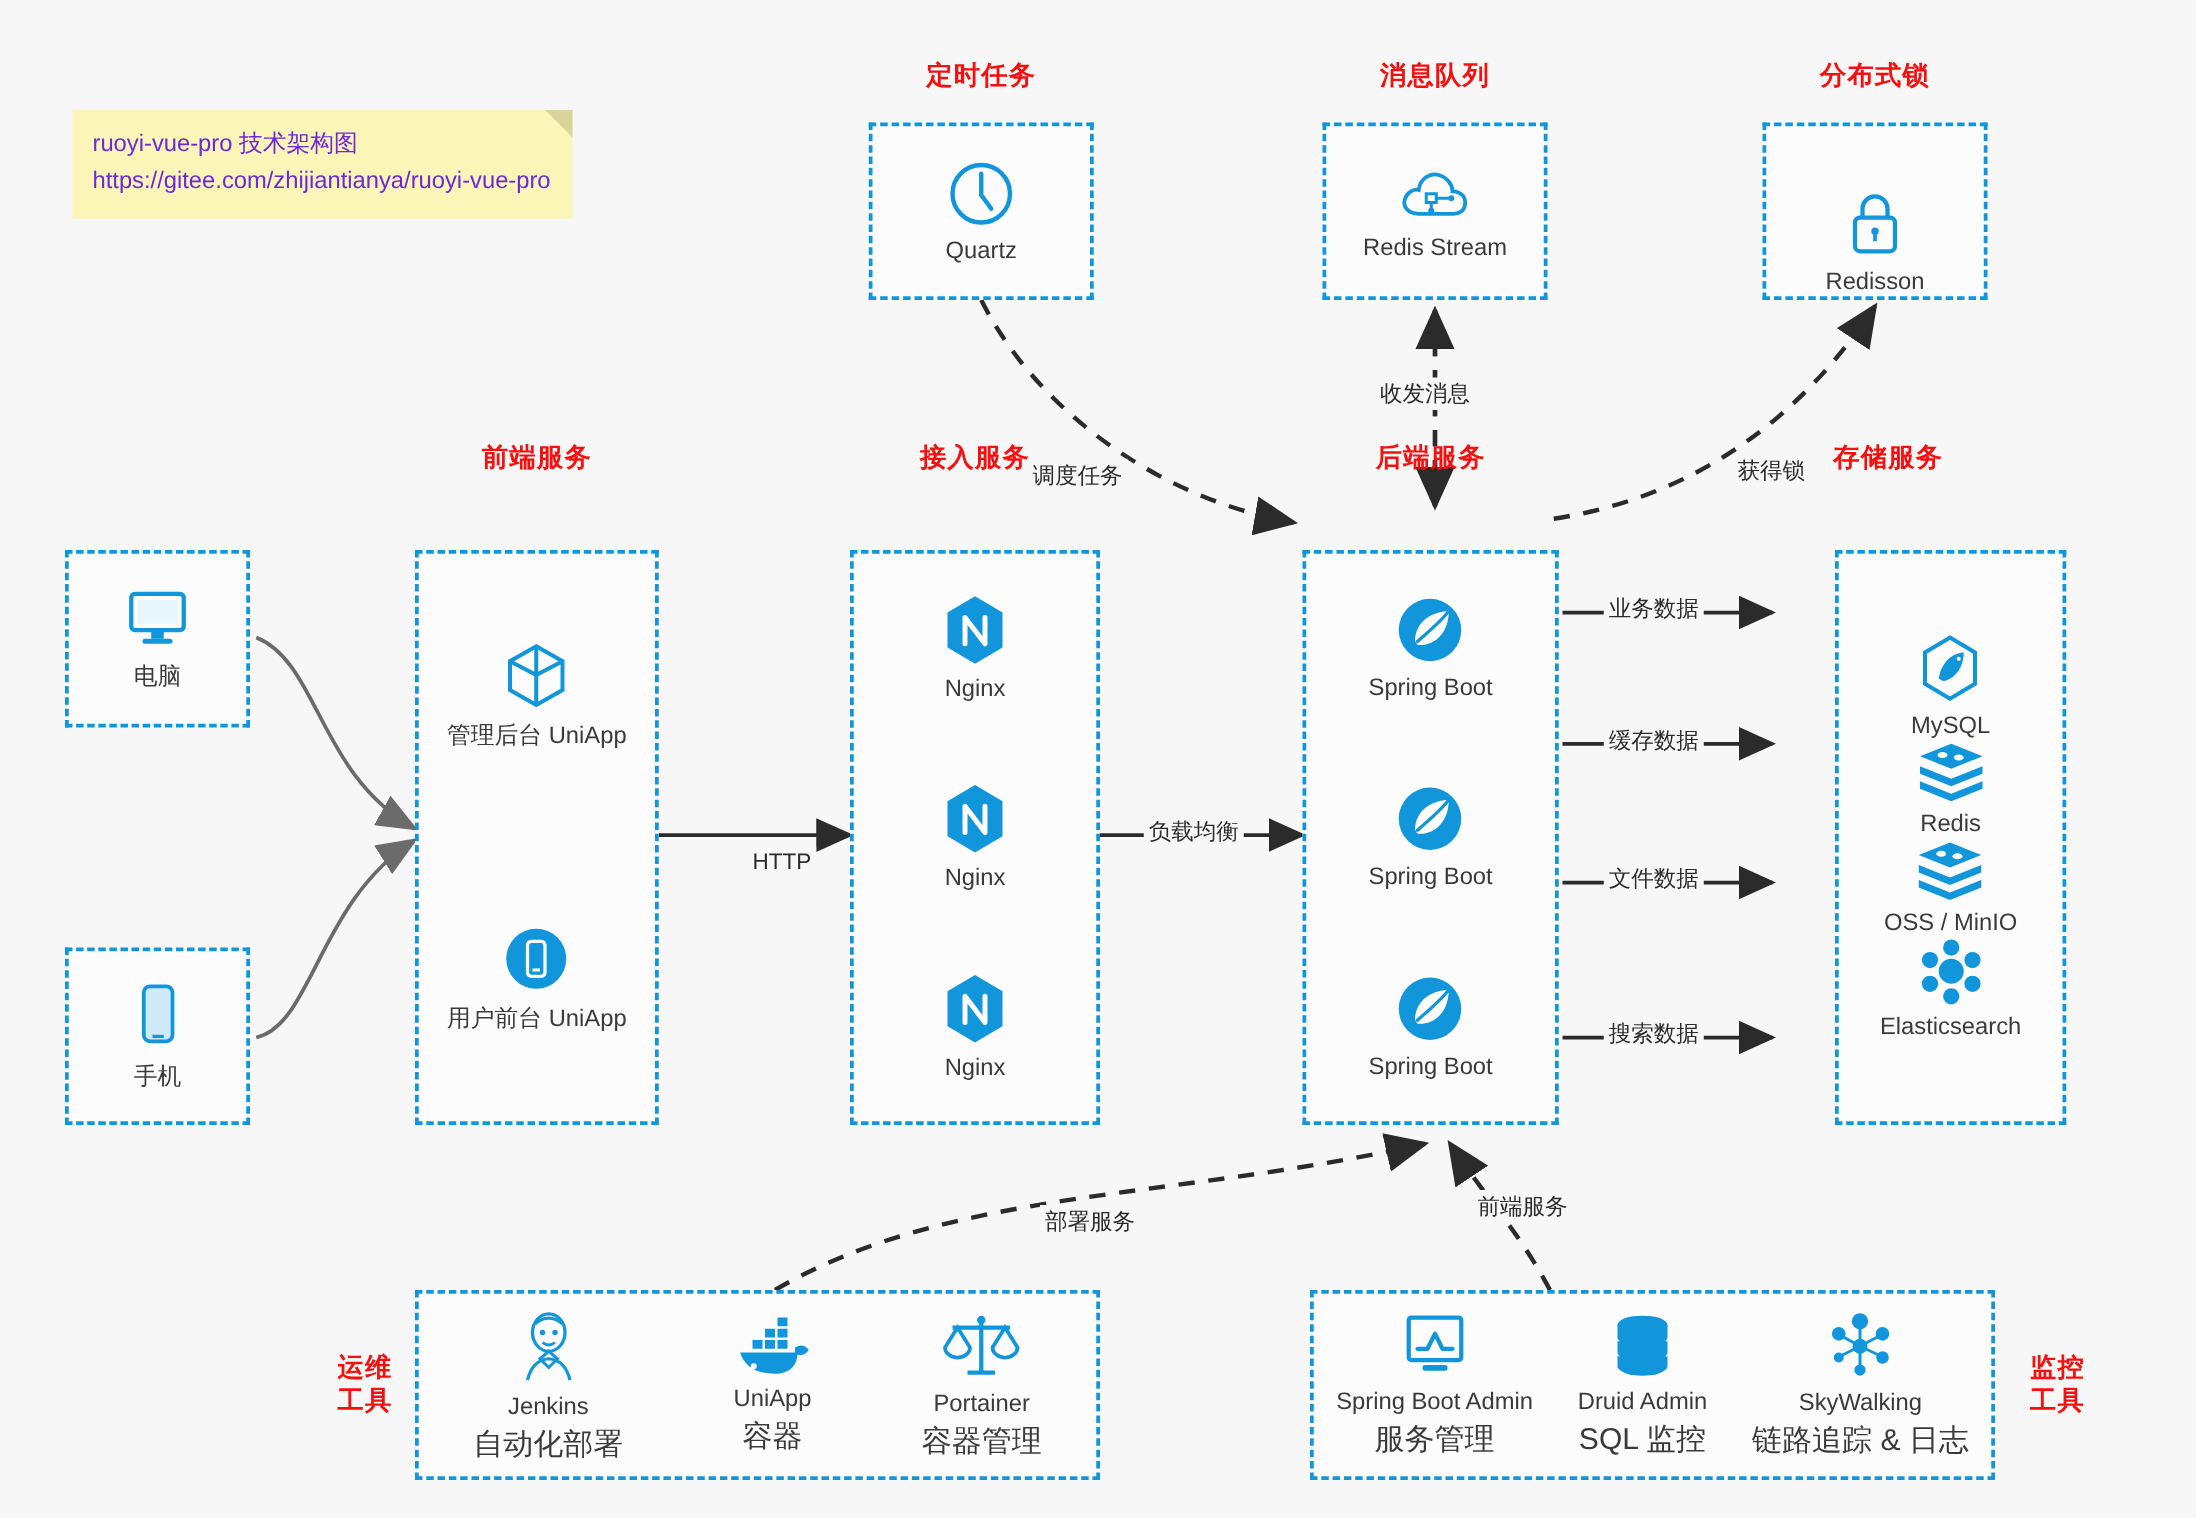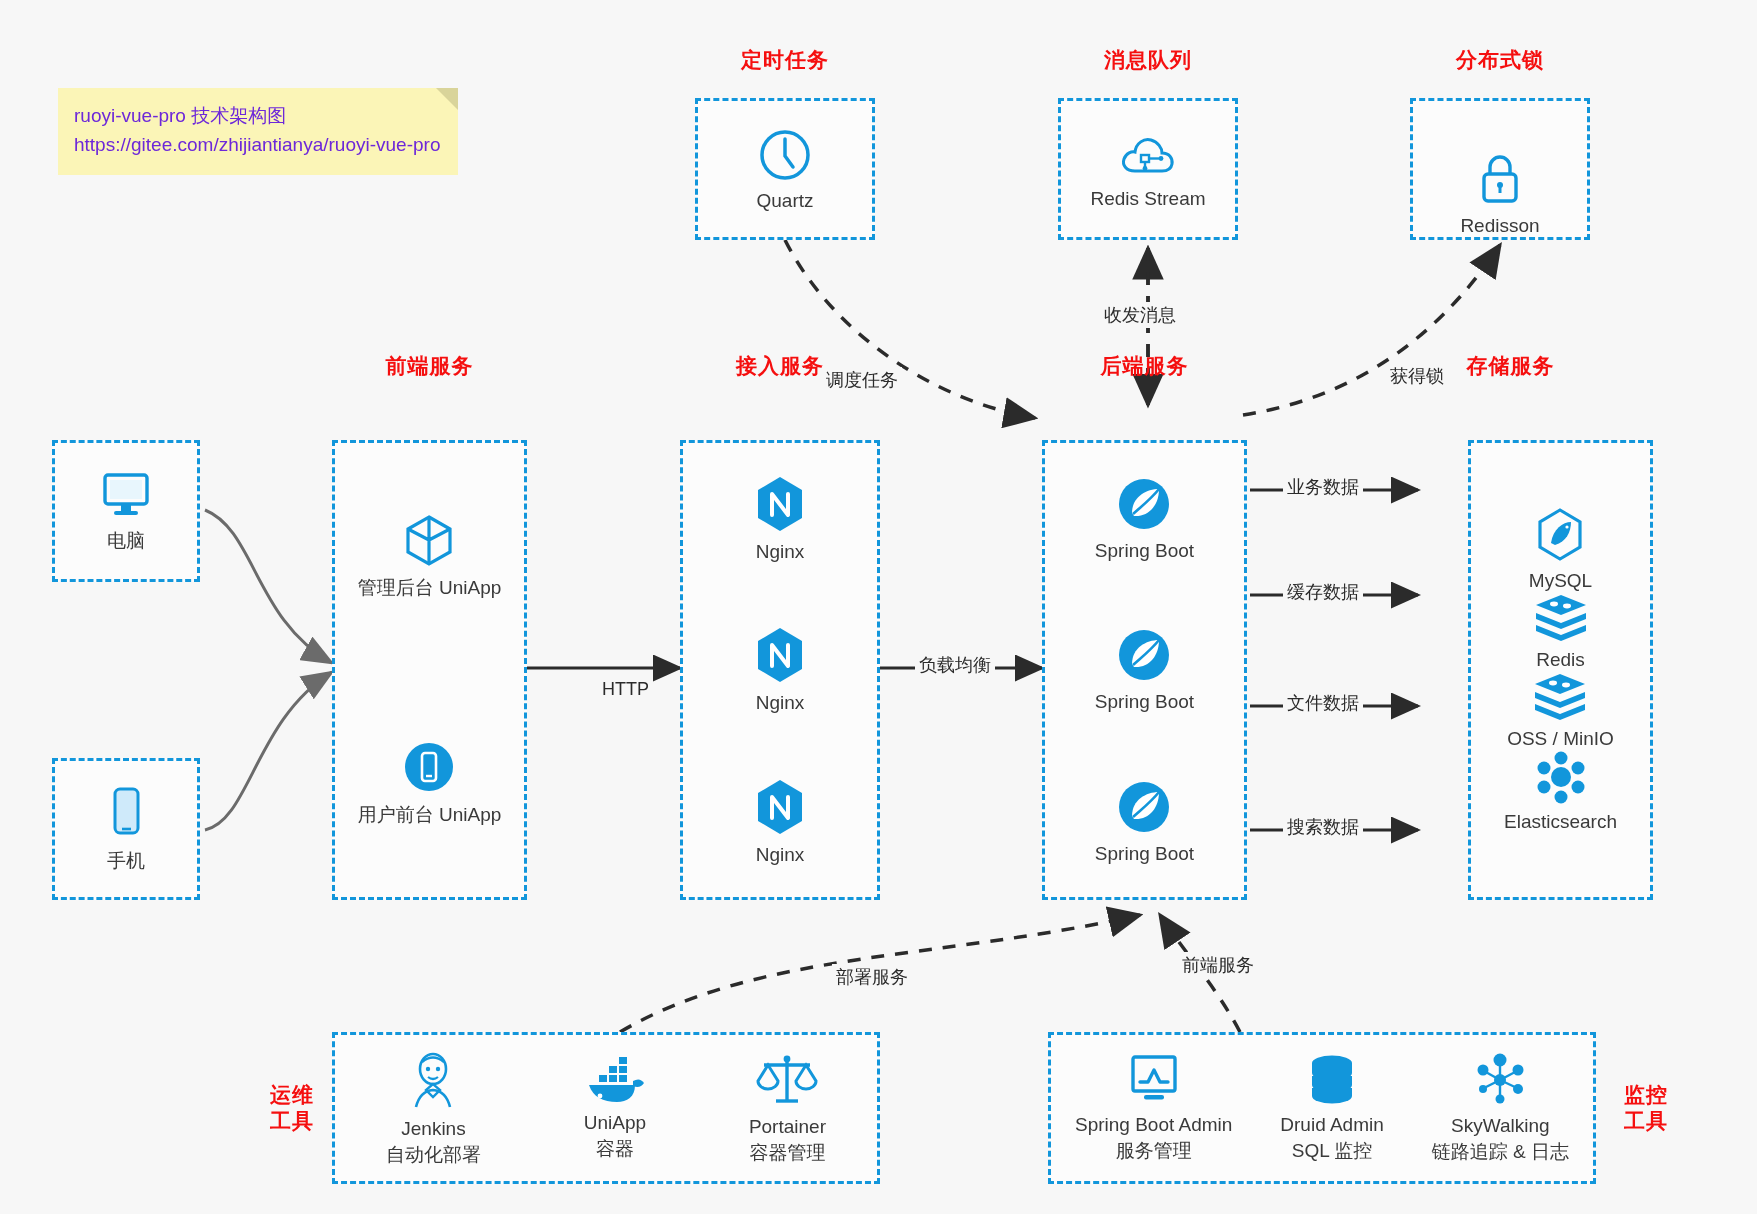--- a/index.html
+++ b/index.html
@@ -25,21 +25,21 @@
   .sect-title {
     position:absolute;
     color:#f50f0f; font-weight:bold; font-size:21px;
     white-space:nowrap; text-align:center;
     letter-spacing:1px;
   }
   .sect-title.stack { line-height:1.25; }
 
   .node { display:flex; flex-direction:column; align-items:center; justify-content:center; }
   .node .lbl { font-size:19px; color:#3a3a3a; margin-top:7px; white-space:nowrap; }
-  .node .lbl2 { font-size:19px; color:#3a3a3a; margin-top:2px; white-space:nowrap; }
+  .node .lbl2 { font-size:24px; color:#3a3a3a; margin-top:2px; white-space:nowrap; }
   .icon { display:flex; align-items:center; justify-content:center; }
 
   .note {
     position:absolute;
     background:#fbf5b7;
     padding:13px 16px 15px 16px;
     font-size:19px; color:#6d28d9; line-height:1.55;
     white-space:nowrap;
   }
   .note .fold {

